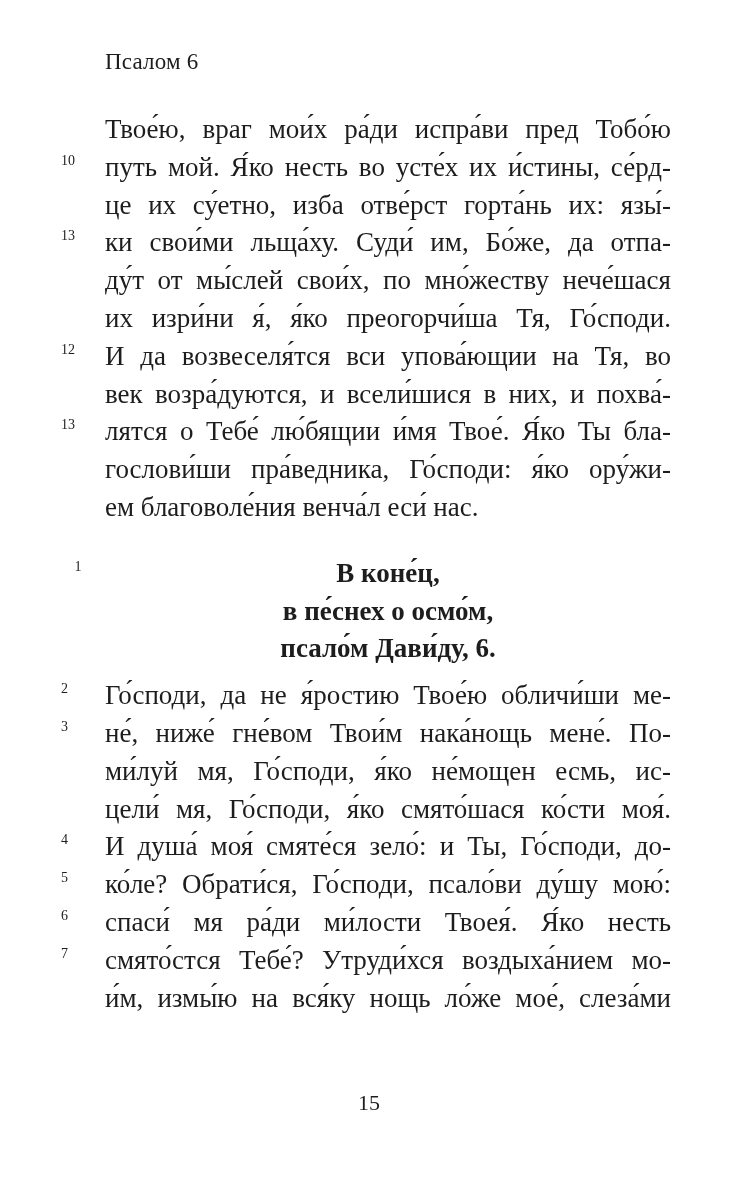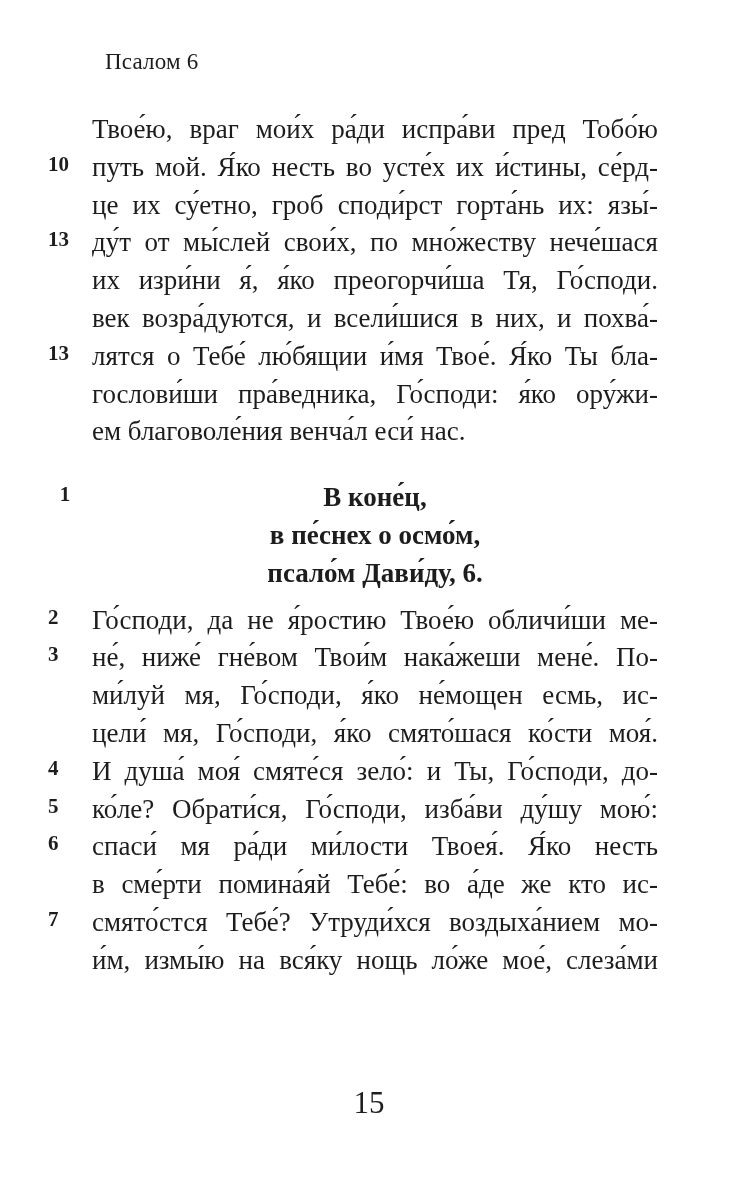--- a/index.html
+++ b/index.html
@@ -19,21 +19,21 @@
   .running-head {
     position: absolute;
     left: 105px;
     top: 48px;
     font-size: 23px;
     line-height: 28px;
     letter-spacing: 0.2px;
   }
   .text-block {
     position: absolute;
-    left: 92px;
+    left: 105px;
     top: 111px;
     width: 566px;
   }
   .line {
     position: relative;
     font-size: 27px;
     line-height: 37.8px;
     text-align: justify;
     text-align-last: justify;
     white-space: normal;
@@ -49,71 +49,71 @@
     font-weight: bold;
     text-align: center;
     text-align-last: center;
   }
   .verse-num {
     position: absolute;
     left: -44px;
     top: 5px;
     width: 34px;
     text-align: right;
-    font-size: 21px;
+    font-size: 14px;
     line-height: 1;
-    font-weight: bold;
+    font-weight: normal;
   }
   .page-number {
     position: absolute;
     left: 0;
     right: 12px;
     top: 1088px;
     text-align: center;
-    font-size: 31px;
+    font-size: 22px;
     line-height: 30px;
   }
 </style>
 </head>
 <body>
 
 <div class="page">
 
   <div class="running-head">Псалом 6</div>
 
   <div class="text-block">
 
     <div class="para" data-last-line="left">
         <div class="line"><span>Твое́ю, враг мои́х ра́ди испра́ви пред Тобо́ю</span></div>
         <div class="line"><span class="verse-num">10</span><span>путь мой. Я́ко несть во усте́х их и́стины, се́рд-</span></div>
-        <div class="line"><span>це их су́етно, гроб споди́рст горта́нь их: язы́-</span></div>
-        <div class="line"><span class="verse-num">13</span></div>
+        <div class="line"><span>це их су́етно, изба отве́рст горта́нь их: язы́-</span></div>
+        <div class="line"><span class="verse-num">13</span><span>ки свои́ми льща́ху. Суди́ им, Бо́же, да отпа-</span></div>
         <div class="line"><span>ду́т от мы́слей свои́х, по мно́жеству нече́шася</span></div>
         <div class="line"><span>их изри́ни я́, я́ко преогорчи́ша Тя, Го́споди.</span></div>
+        <div class="line"><span class="verse-num">12</span><span>И да возвеселя́тся вси упова́ющии на Тя, во</span></div>
         <div class="line"><span>век возра́дуются, и всели́шися в них, и похва́-</span></div>
         <div class="line"><span class="verse-num">13</span><span>лятся о Тебе́ лю́бящии и́мя Твое́. Я́ко Ты бла-</span></div>
         <div class="line"><span>гослови́ши пра́ведника, Го́споди: я́ко ору́жи-</span></div>
         <div class="line"><span>ем благоволе́ния венча́л еси́ нас.</span></div>
       </div>
 
     <div class="heading">
         <div class="line"><span class="verse-num">1</span><span>В коне́ц,</span></div>
         <div class="line"><span>в пе́снех о осмо́м,</span></div>
         <div class="line"><span>псало́м Дави́ду, 6.</span></div>
       </div>
 
     <div class="para" data-last-line="justify">
         <div class="line"><span class="verse-num">2</span><span>Го́споди, да не я́ростию Твое́ю обличи́ши ме-</span></div>
-        <div class="line"><span class="verse-num">3</span><span>не́, ниже́ гне́вом Твои́м нака́жеши мене́. По-</span></div>
+        <div class="line"><span class="verse-num">3</span><span>не́, ниже́ гне́вом Твои́м нака́нощь мене́. По-</span></div>
         <div class="line"><span>ми́луй мя, Го́споди, я́ко не́мощен есмь, ис-</span></div>
         <div class="line"><span>цели́ мя, Го́споди, я́ко смято́шася ко́сти моя́.</span></div>
         <div class="line"><span class="verse-num">4</span><span>И душа́ моя́ смяте́ся зело́: и Ты, Го́споди, до-</span></div>
-        <div class="line"><span class="verse-num">5</span><span>ко́ле? Обрати́ся, Го́споди, изба́ви ду́шу мою́:</span></div>
+        <div class="line"><span class="verse-num">5</span><span>ко́ле? Обрати́ся, Го́споди, псало́ви ду́шу мою́:</span></div>
         <div class="line"><span class="verse-num">6</span><span>спаси́ мя ра́ди ми́лости Твоея́. Я́ко несть</span></div>
-        <div class="line"><span>в сме́рти помина́яй Тебе́: во а́де же кто ис-</span></div>
         <div class="line"><span class="verse-num">7</span><span>смято́стся Тебе́? Утруди́хся воздыха́нием мо-</span></div>
         <div class="line"><span>и́м, измы́ю на вся́ку нощь ло́же мое́, слеза́ми</span></div>
       </div>
 
   </div>
 
   <div class="page-number">15</div>
 
 </div>
 

